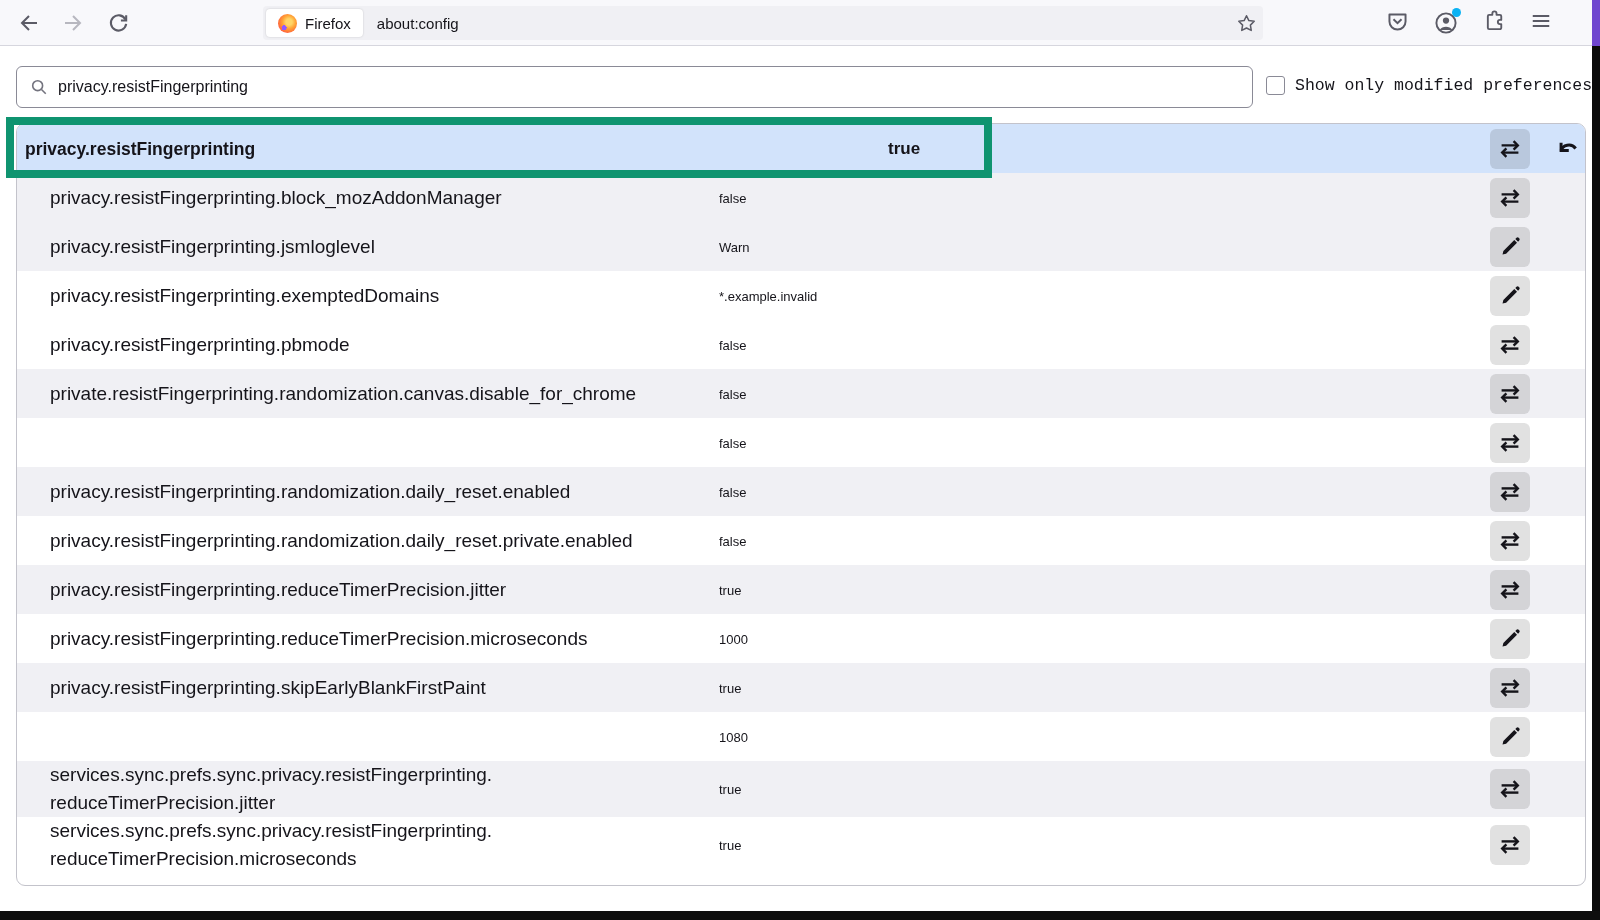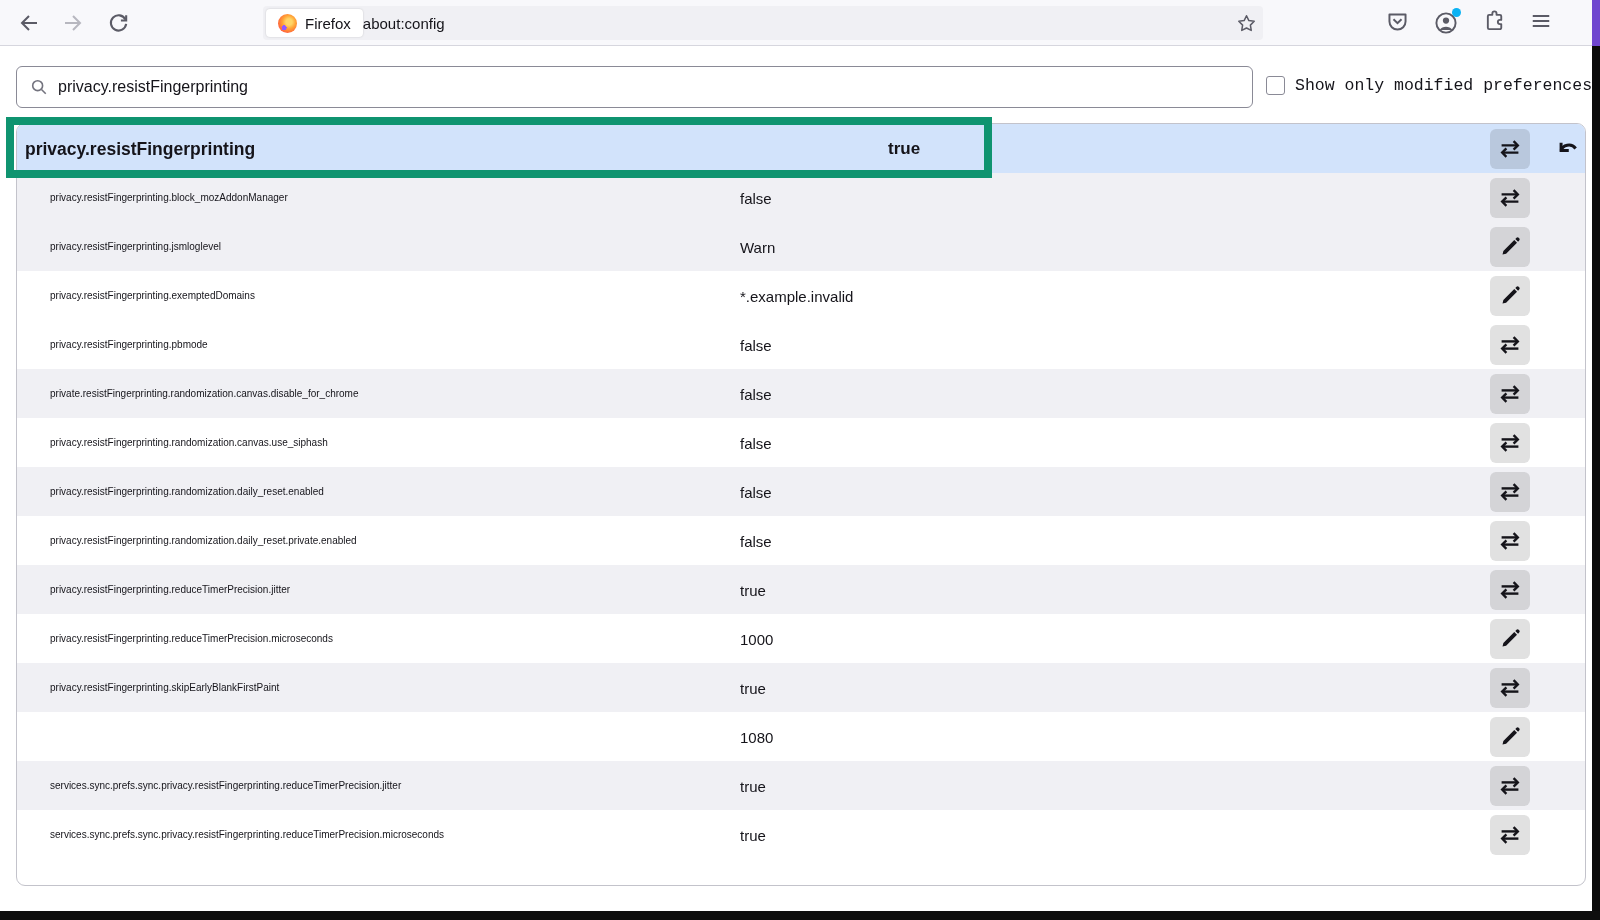--- a/index.html
+++ b/index.html
@@ -14,21 +14,21 @@
   .urlbar { position:absolute; left:263px; top:6px; width:1000px; height:34px;
             background:#f0f0f4; border-radius:4px; display:flex; align-items:center; }
   .chip { height:28px; margin-left:3px; background:#fff; border-radius:4px;
           display:flex; align-items:center; gap:8px; padding:1px 12px;
           box-shadow:0 0 2px rgba(0,0,0,.18); }
   .ff-logo { width:19px; height:19px; border-radius:50%;
      background:
        radial-gradient(circle at 32% 72%, #9059ff 0 13%, rgba(0,0,0,0) 14%),
        radial-gradient(circle at 58% 42%, #ffd567 0 20%, #ffa436 42%, #ff7139 66%, #fe4b5d 86%, #cb2297 100%); }
   .chip-label { font-size:15px; }
-  .url-text { font-size:15px; }
+  .url-text { font-size:15px; margin-left:14px; }
   .urlbar-spacer { flex:1; }
   .star-wrap { width:34px; display:flex; justify-content:center; }
   .tb-right { position:absolute; left:1386px; top:9px; width:166px; height:28px;
               display:flex; align-items:center; justify-content:space-between; }
   .acct-wrap { position:relative; width:24px; height:24px; }
   .blue-dot { position:absolute; right:-3px; top:-3px; width:9px; height:9px;
               border-radius:50%; }
   .purple-corner { position:absolute; left:1592px; top:0; width:8px; height:46px; background:#6f46cf; }
   .right-strip { position:absolute; left:1592px; top:46px; width:8px; height:874px; background:#0b0b0b; }
   .bottom-bar { position:absolute; left:0; top:911px; width:1600px; height:9px; background:#0e0e0e; }
@@ -42,23 +42,23 @@
   .filter-check { position:absolute; left:1266px; top:76px; width:19px; height:19px;
                   border:1.5px solid #8a8a96; border-radius:3px; background:#fff; }
   .filter-label { position:absolute; left:1295px; top:76px; font-size:16.5px;font-family:Liberation Mono, monospace; }
 
   
   .prefs-table { position:absolute; left:16px; top:123px; width:1570px; height:763px;
                  border:1px solid #c3c3cb; border-radius:9px; background:#fff; overflow:hidden; }
   .row { position:relative; min-height:49px; display:flex; align-items:center; }
   .row.alt { background:#f0f0f4; }
   .row.selected { background:#d2e3fb; height:49px; }
-  .pref-name { margin-left:33px; font-size:10px; max-width:600px; line-height:28px; }
+  .pref-name { margin-left:33px; font-size:19px; max-width:600px; line-height:28px; }
   .row.selected .pref-name { margin-left:8px; font-size:17.5px; font-weight:bold; max-width:840px; }
-  .pref-value { position:absolute; left:723px; font-size:15px; top:50%; transform:translateY(-50%); }
+  .pref-value { position:absolute; left:702px; font-size:13px; top:50%; transform:translateY(-50%); }
   .row.selected .pref-value { left:871px; font-weight:bold; font-size:17px; }
   .action-btn { position:absolute; left:1473px; top:50%; transform:translateY(-50%);
                 width:40px; height:40px; border-radius:6px; background:rgba(21,20,26,.13);
                 display:flex; align-items:center; justify-content:center; }
   .undo-btn { position:absolute; left:1531px; top:50%; transform:translateY(-50%);
               width:40px; height:40px; display:flex; align-items:center; justify-content:center; }
 
   
   .highlight-box { position:absolute; left:6px; top:117px; width:986px; height:61px;
                    border:8px solid #0f9470; z-index:6; pointer-events:none; }
@@ -219,21 +219,20 @@
       <svg class="icon-toggle" width="24" height="24" viewBox="0 0 20 20" fill="none" stroke="#15141a" stroke-width="2">
         <path d="M3 7 H16.5"></path>
             <path d="M13 3.5 L16.5 7 L13 10.5"></path>
         <path d="M17 13 H3.5"></path>
             <path d="M7 9.5 L3.5 13 L7 16.5"></path>
       </svg>
 
     </span>
   </div>
       <div class="row">
-    <span class="pref-name">privacy.​resistFingerprinting.​randomization.​canvas.​use_siphash</span>
     <span class="pref-value">false</span>
     <span class="action-btn">
       <svg class="icon-toggle" width="24" height="24" viewBox="0 0 20 20" fill="none" stroke="#15141a" stroke-width="2">
         <path d="M3 7 H16.5"></path>
             <path d="M13 3.5 L16.5 7 L13 10.5"></path>
         <path d="M17 13 H3.5"></path>
             <path d="M7 9.5 L3.5 13 L7 16.5"></path>
       </svg>
 
     </span>

